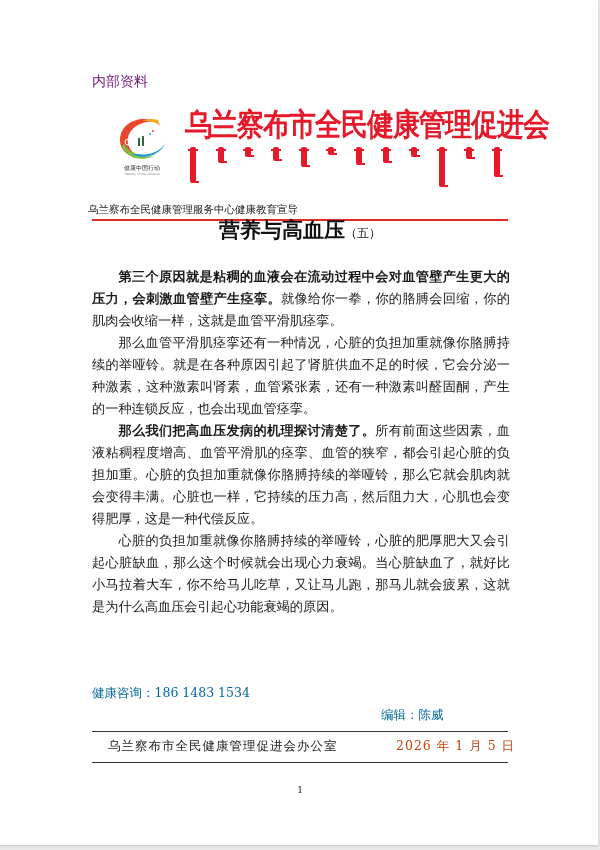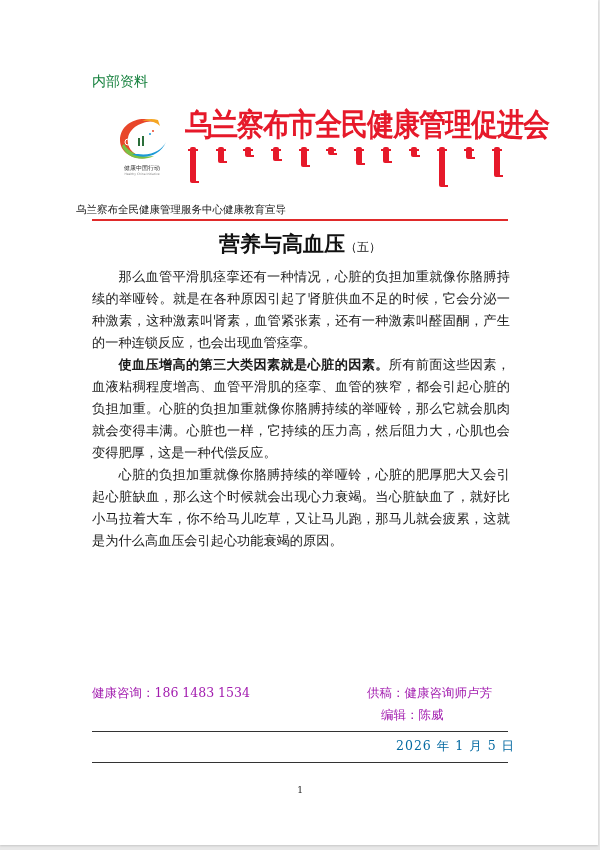--- a/index.html
+++ b/index.html
@@ -8,21 +8,21 @@
     font-family: "DejaVu Serif", "Liberation Serif", serif;
     color: #1a1a1a; overflow: hidden; position: relative;
   }
   .page {
     position: absolute; left: 0; top: 0; width: 598px; height: 845px;
     background: #ffffff; box-shadow: 0 1px 2px rgba(0,0,0,0.15);
   }
   .internal-label {
     position: absolute; left: 92px; top: 73px;
     font-family: "DejaVu Sans", "Liberation Sans", sans-serif;
-    font-size: 14px; color: #15803d;
+    font-size: 14px; color: #701a75;
   }
   .logo {
     position: absolute; left: 112px; top: 116px; width: 60px; height: 68px;
   }
   .logo-caption {
     position: absolute; left: 0; top: 48px; width: 60px; text-align: center;
     font-family: "DejaVu Sans", sans-serif; font-size: 6px; color: #333; white-space: nowrap;
   }
   .logo-sub {
     position: absolute; left: 0; top: 56px; width: 60px; text-align: center;
@@ -41,54 +41,54 @@
   .mglyph {
     width: 6px; background: #e6192a; border-radius: 2px; position: relative;
   }
   .mglyph::before {
     content: ""; position: absolute; left: -2px; top: 2px; width: 10px; height: 2px; background: #e6192a;
   }
   .mglyph::after {
     content: ""; position: absolute; left: 3px; bottom: 0px; width: 6px; height: 2px; background: #e6192a;
   }
   .issue-line {
-    position: absolute; left: 76px; top: 203px; width: 410px;
+    position: absolute; left: 88px; top: 203px; width: 410px;
     font-family: "DejaVu Serif", serif; font-size: 10.5px; color: #222;
     display: flex; justify-content: space-between; white-space: nowrap;
   }
   .red-rule {
     position: absolute; left: 92px; top: 219px; width: 416px; height: 2px; background: #e02a2a;
   }
   .article-title {
-    position: absolute; left: 0; top: 230px; width: 600px; text-align: center;
+    position: absolute; left: 0; top: 216px; width: 600px; text-align: center;
     font-family: Liberation Serif, serif; font-weight: bold; font-size: 21px; color: #111;
   }
   .article-title .part { font-size: 12px; font-weight: normal; }
   .body-text {
     position: absolute; left: 92px; top: 266px; width: 418px;
     font-family: "DejaVu Serif", "Liberation Serif", serif;
     font-size: 13.2px; line-height: 22px; color: #1a1a1a; text-align: justify;
   }
   .body-text p { margin: 0; text-indent: 2em; }
   .body-text p b { font-weight: bold; }
   .contact {
     position: absolute; left: 92px; top: 682px; width: 420px; height: 40px;
-    font-size: 12.5px; line-height: 22px; color: #a21caf;
+    font-size: 12.5px; line-height: 22px; color: #0369a1;
   }
   .contact .left { position: absolute; left: 0; top: 0; }
   .contact .right { position: absolute; left: 275px; top: 0; }
   .contact .phone2 { position: absolute; left: 72px; top: 22px; }
   .contact .editor { position: absolute; left: 289px; top: 22px; }
   .rule-top { position: absolute; left: 92px; top: 731px; width: 416px; height: 1px; background: #333; }
   .rule-bot { position: absolute; left: 92px; top: 762px; width: 416px; height: 1px; background: #333; }
   .footer-org {
     position: absolute; left: 108px; top: 738px; font-size: 12.5px; color: #222; letter-spacing: 1px;
   }
   .footer-date {
-    position: absolute; left: 396px; top: 738px; font-size: 12.5px; color: #0369a1; letter-spacing: 1px;
+    position: absolute; left: 396px; top: 738px; font-size: 12.5px; color: #c2410c; letter-spacing: 1px;
   }
   .page-num {
     position: absolute; left: 0; top: 785px; width: 600px; text-align: center;
     font-size: 9px; color: #222;
   }
 </style>
 </head>
 <body>
 
 <div class="page">
@@ -131,35 +131,34 @@
   <div class="issue-line">
     <span>乌兰察布全民健康管理服务中心健康教育宣导</span>
   </div>
   <div class="red-rule"></div>
 
   <div class="article-title">
     <span>营养与高血压</span><span class="part">（五）</span>
   </div>
 
   <div class="body-text">
+    <p><b>第三个原因就是粘稠的血液会在流动过程中会对血管壁产生更大的压力，会刺激血管壁产生痉挛。</b><span>就像给你一拳，你的胳膊会回缩，你的肌肉会收缩一样，这就是血管平滑肌痉挛。</span></p>
     <p><span>那么血管平滑肌痉挛还有一种情况，心脏的负担加重就像你胳膊持续的举哑铃。就是在各种原因引起了肾脏供血不足的时候，它会分泌一种激素，这种激素叫肾素，血管紧张素，还有一种激素叫醛固酮，产生的一种连锁反应，也会出现血管痉挛。</span></p>
-    <p><b>使血压增高的第三大类因素就是心脏的因素。</b><span>所有前面这些因素，血液粘稠程度增高、血管平滑肌的痉挛、血管的狭窄，都会引起心脏的负担加重。心脏的负担加重就像你胳膊持续的举哑铃，那么它就会肌肉就会变得丰满。心脏也一样，它持续的压力高，然后阻力大，心肌也会变得肥厚，这是一种代偿反应。</span></p>
+    <p><b>那么我们把高血压发病的机理探讨清楚了。</b><span>所有前面这些因素，血液粘稠程度增高、血管平滑肌的痉挛、血管的狭窄，都会引起心脏的负担加重。心脏的负担加重就像你胳膊持续的举哑铃，那么它就会肌肉就会变得丰满。心脏也一样，它持续的压力高，然后阻力大，心肌也会变得肥厚，这是一种代偿反应。</span></p>
     <p><span>心脏的负担加重就像你胳膊持续的举哑铃，心脏的肥厚肥大又会引起心脏缺血，那么这个时候就会出现心力衰竭。当心脏缺血了，就好比小马拉着大车，你不给马儿吃草，又让马儿跑，那马儿就会疲累，这就是为什么高血压会引起心功能衰竭的原因。</span></p>
   </div>
 
   <div class="contact">
     <div class="left">
       <span>健康咨询：</span><span>186 1483 1534</span>
     </div>
-    <div class="right">
-      <span>供稿：</span><span>健康咨询师卢芳</span>
-    </div>
     <div class="editor">
       <span>编辑：</span><span>陈威</span>
     </div>
   </div>
 
   <div class="rule-top"></div>
+  <div class="footer-org">乌兰察布市全民健康管理促进会办公室</div>
   <div class="footer-date">2026 年 1 月 5 日</div>
   <div class="rule-bot"></div>
 
   <div class="page-num">1</div>
 </div>
 
 </body></html>

